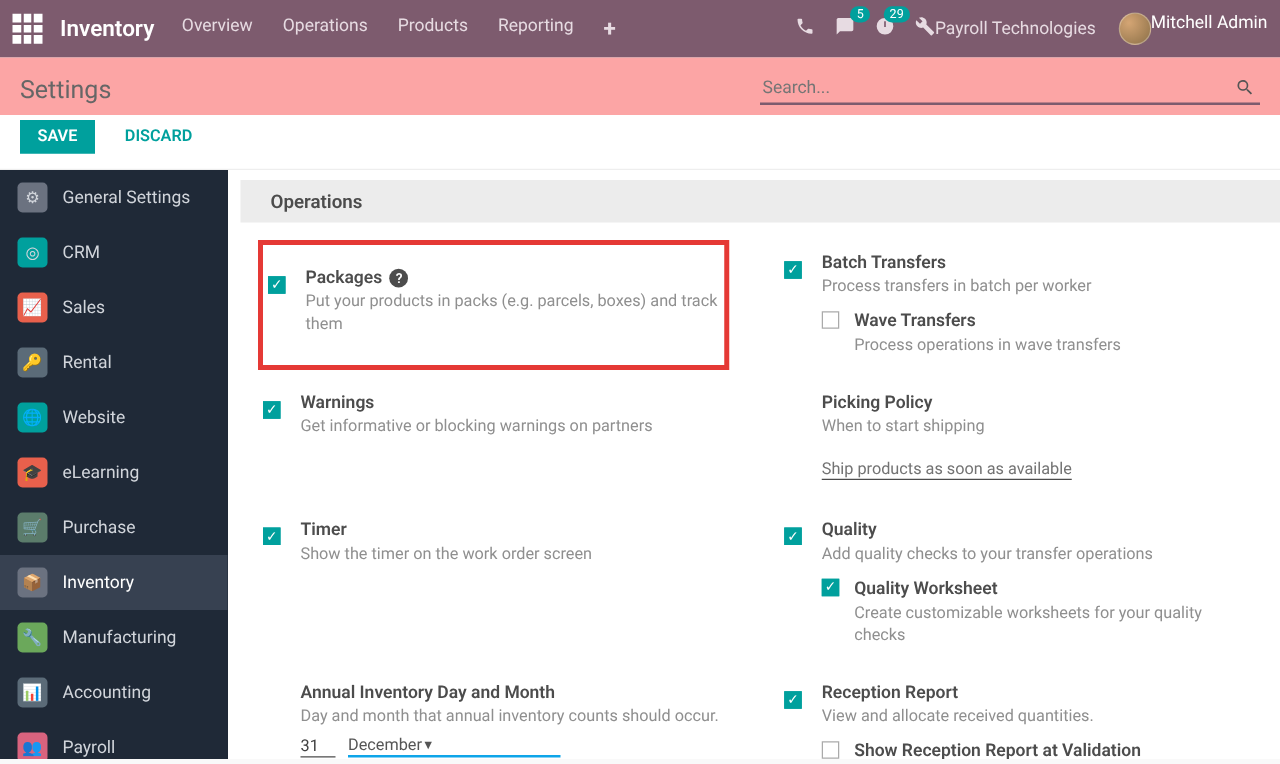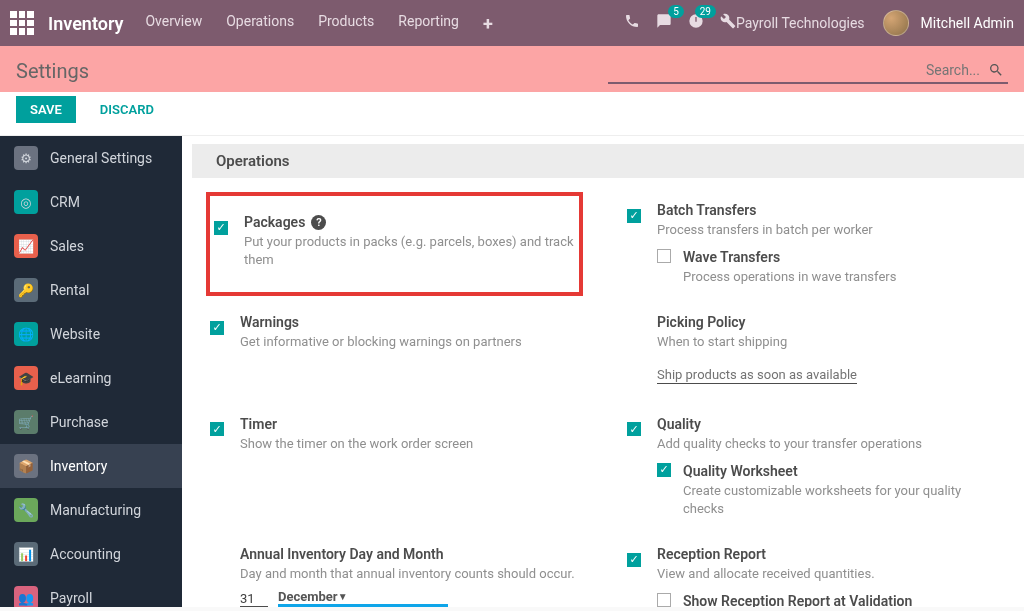--- a/index.html
+++ b/index.html
@@ -12,31 +12,31 @@
 .navbar .brand { font-size: 18px; font-weight: 600; margin-right: 22px; }
 .navbar .nav-links { display: flex; gap: 24px; }
 .navbar .nav-links a { color: #e7dbe2; font-size: 14px; text-decoration: none; cursor: pointer;}
 .navbar .nav-links a.plus { font-size: 18px; font-weight: bold;}
 .navbar .spacer { flex: 1; }
 .navbar .right { display: flex; align-items: center; gap: 18px; font-size: 14px;}
 .navbar .tray { display: flex; align-items: center; gap: 16px;}
 .navbar .tray .item { position: relative; cursor:pointer; }
 .navbar .badge { position: absolute; top: -8px; right: -12px; background: #00a09d; color: #fff; font-size: 10px; border-radius: 8px; padding: 1px 5px; min-width: 14px; text-align: center;}
 .navbar .company { color: #e7dbe2; cursor: pointer;}
-.navbar .user { display: flex; align-items: center; gap: 12px; cursor: pointer;}
+.navbar .user { display: flex; align-items: flex-start; gap: 0; cursor: pointer;}
 .navbar .avatar { width: 26px; height: 26px; border-radius: 50%; background: radial-gradient(circle at 30% 30%, #d4a574, #8b6f47); border: 1px solid rgba(255,255,255,0.3);}
 
 .icon-svg { width: 16px; height: 16px; fill: #e7dbe2; }
 
 
 .page-header { display: flex; align-items: center; padding: 12px 16px 8px; background: #fca5a5;}
 .page-header h1 { font-size: 20px; font-weight: 400; color: #666; flex-shrink: 0;}
 .page-header .spacer { flex: 1;}
 .search-wrap { position: relative; width: 400px; border-bottom: 2px solid #7d5b6e; display: flex; align-items: center;}
-.search-wrap input { border: none; outline: none; width: 100%; padding: 4px 28px 4px 2px; font-size: 14px; background: transparent; text-align: right;}
+.search-wrap input { border: none; outline: none; width: 100%; padding: 4px 28px 4px 2px; font-size: 14px; background: transparent;}
 .search-wrap .search-icon { position: absolute; right: 4px; width: 16px; height: 16px; fill: #555; cursor: pointer;}
 
 
 .action-bar { padding: 4px 16px 12px; background: #fff; border-bottom: 1px solid #eee;}
 .btn-save { background: #00a09d; color: #fff; border: none; padding: 6px 14px; font-size: 13px; font-weight: 600; cursor: pointer; margin-right: 10px;}
 .btn-discard { background: transparent; color: #00a09d; border: none; padding: 6px 10px; font-size: 13px; font-weight: 600; cursor: pointer;}
 
 
 .body { display: flex; height: calc(611px - 46px - 50px - 44px); }
 .sidebar { width: 182px; background: #1f2937; overflow-y: auto; position: relative;}
@@ -288,21 +288,21 @@
 
       <div class="setting">
         <div class="chk-col" style="width:14px"></div>
         <div class="txt-col">
           <div class="title">
               <span>Annual Inventory Day and Month</span>
             </div>
           <div class="desc">Day and month that annual inventory counts should occur.</div>
           <div class="inline-inputs">
             <input class="day-input" value="31" style="">
-            <div style="display:flex; align-items:center; border-bottom:5px solid #0ea5e9; min-width:170px; justify-content:flex-start;font-weight:bold;">
+            <div style="display:flex; align-items:center; border-bottom:2px solid #0ea5e9; min-width:170px; justify-content:flex-start;">
               <span style="font-size:13px; color:#555;">December</span>
               <span class="dropdown-caret">▼</span>
             </div>
           </div>
         </div>
       </div>
 
       <div class="setting">
         <div class="chk-col"><span class="chk checked"></span></div>
         <div class="txt-col">

